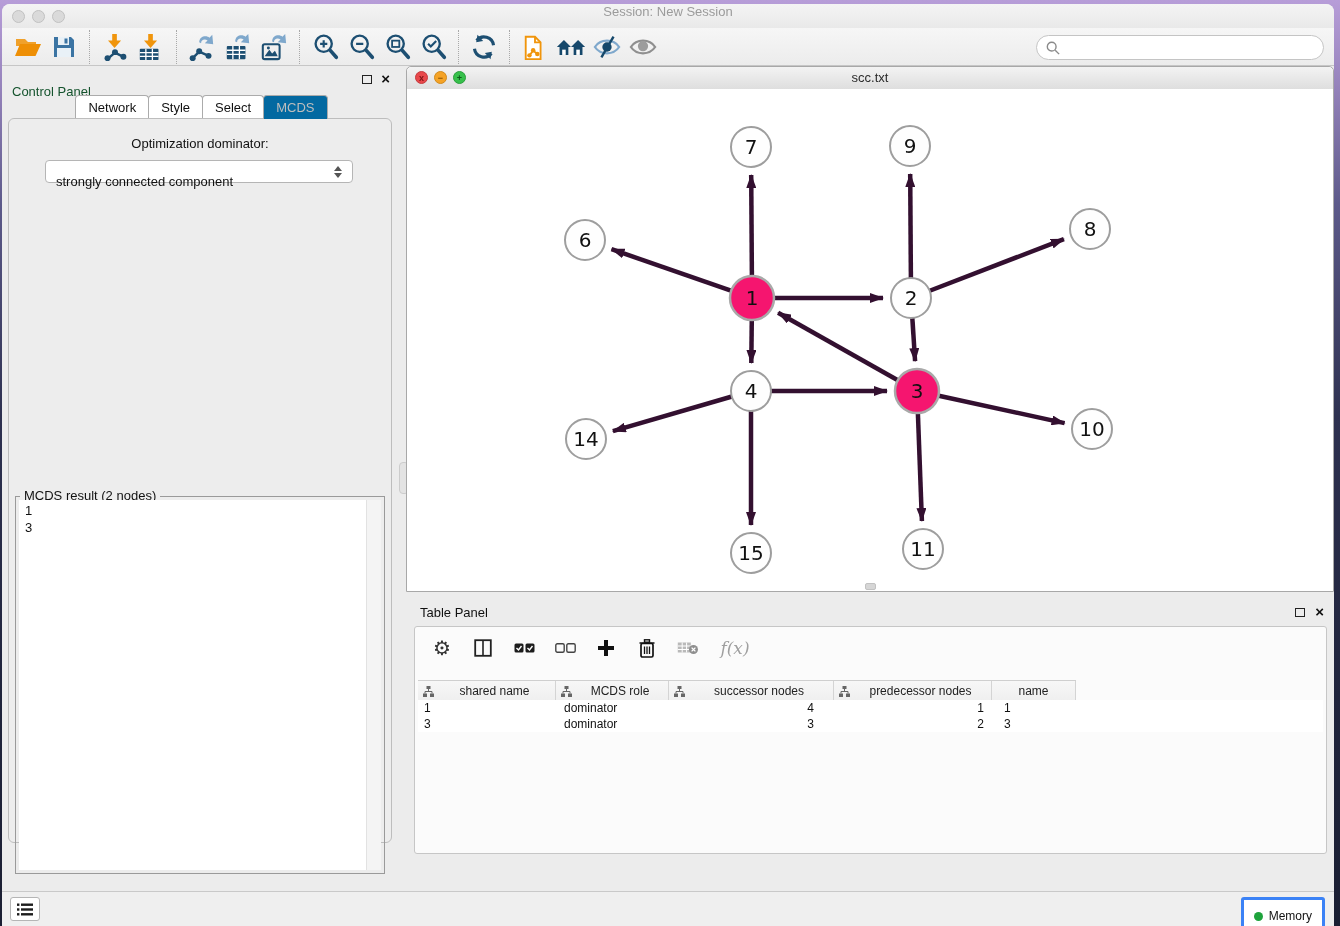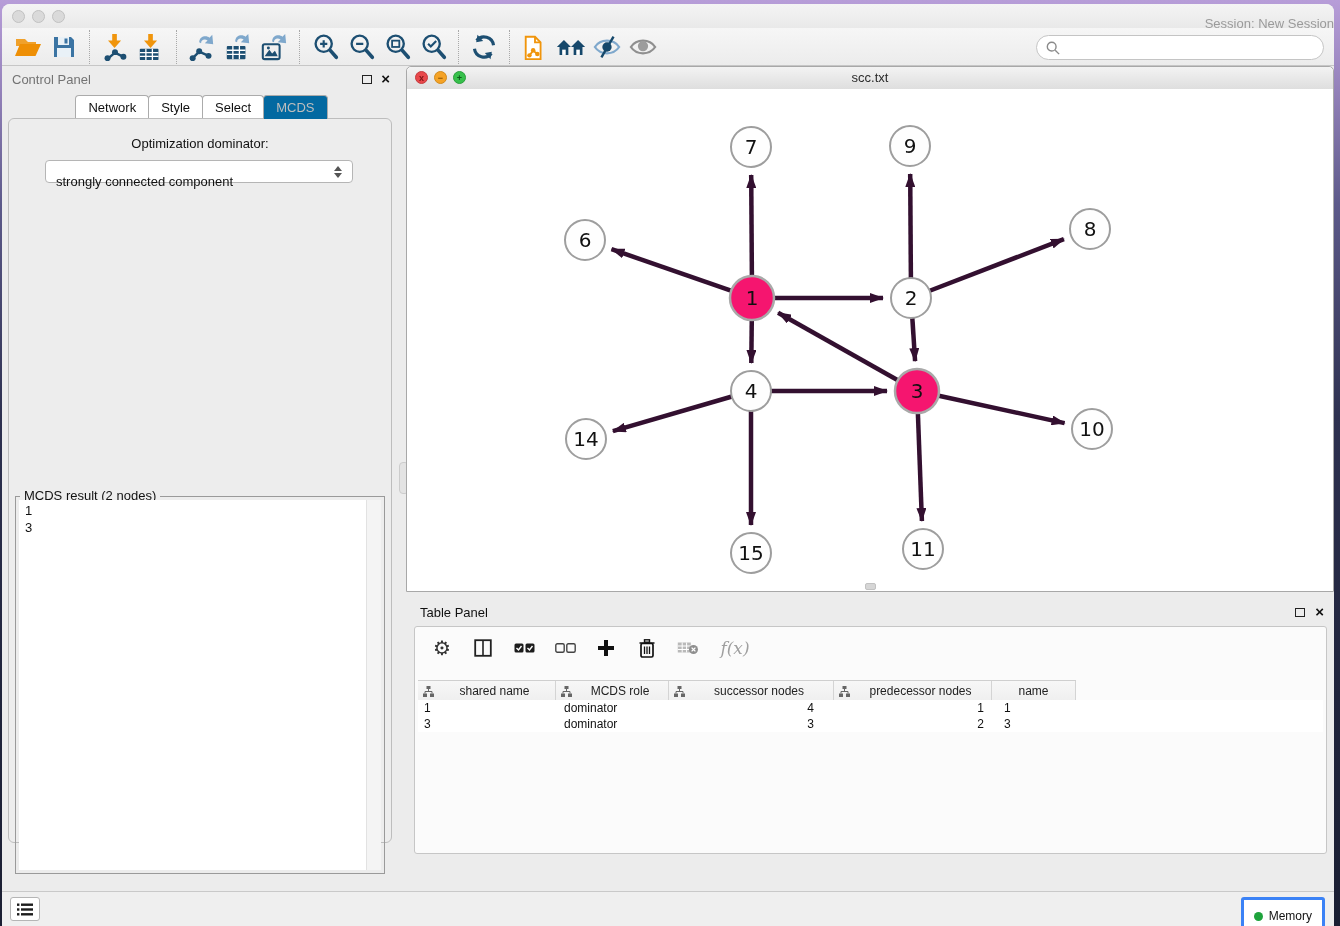--- a/index.html
+++ b/index.html
@@ -8,39 +8,39 @@
     background:linear-gradient(180deg,#b79dd8 0%,#9b87c0 8%,#5d5a8a 22%,#2e3150 45%,#20243c 75%,#1b1f33 100%);}
   .app{position:absolute;left:2px;top:4px;right:6px;bottom:0;
     background:#ececec;border-radius:8px 8px 0 0;overflow:hidden;}
 
   
   .titlebar{position:absolute;left:0;top:0;right:0;height:24px;
     background:linear-gradient(#f4f4f4,#e9e9e9);}
   .tl-group{position:absolute;left:10px;top:6px;display:flex;gap:7px;}
   .tl{width:13px;height:13px;border-radius:50%;background:#dadada;border:1px solid #c0c0c0;
     box-sizing:border-box;font-size:9px;line-height:11px;text-align:center;color:rgba(0,0,0,.55);}
-  .title-text{position:absolute;left:0;right:0;top:12px;text-align:right;
+  .title-text{position:absolute;left:0;right:0;top:0;text-align:center;
     font-size:13px;color:#9b9b9b;}
 
   
   .toolbar{position:absolute;left:0;top:24px;right:0;height:38px;
     background:linear-gradient(#f6f6f6,#ececec);border-bottom:1px solid #c6c6c6;
     display:flex;align-items:center;padding-left:8px;box-sizing:border-box;}
   .tb-btn{width:36px;height:32px;display:flex;align-items:center;justify-content:center;flex:0 0 auto;}
   .tb-sep{height:34px;border-left:1px dotted #a9a9a9;margin:0 7px;flex:0 0 auto;}
   .searchbox{position:absolute;right:10px;top:7px;width:288px;height:25px;background:#fff;
     border:1px solid #c4c4c4;border-radius:13px;display:flex;align-items:center;box-sizing:border-box;}
   .searchbox svg{margin:0 4px 0 9px;flex:0 0 auto;}
   .searchbox input{border:none;outline:none;background:transparent;flex:1;font-size:13px;
     font-family:"Liberation Sans",sans-serif;height:20px;}
 
   
   .cp{position:absolute;left:0;top:62px;width:398px;bottom:34px;}
   .cp-header{position:absolute;left:0;top:0;right:0;height:26px;}
-  .cp-title{position:absolute;left:10px;top:6px;font-size:13px;color:#737373;}
+  .cp-title{position:absolute;left:10px;top:18px;font-size:13px;color:#14532d;}
   .win-float{position:absolute;width:10px;height:9px;border:1.5px solid #222;box-sizing:border-box;top:9px;}
   .win-close{position:absolute;top:4px;font-size:15px;font-weight:bold;color:#111;}
   .cp-tabs{position:absolute;left:0;top:27px;right:0;height:26px;display:flex;
     justify-content:center;align-items:flex-end;}
   .tab{background:#fff;border:1px solid #ababab;border-bottom:none;border-radius:4px 4px 0 0;
     padding:4px 12px 4px;font-size:13px;color:#111;margin-right:-1px;position:relative;}
   .tab.selected{background:#0369a1;color:#bdbdbd;z-index:2;}
   .cp-box{position:absolute;left:6px;right:8px;top:52px;bottom:49px;
     border:1px solid #bdbdbd;border-radius:6px;background:#ededed;}
   .opt-label{position:absolute;left:0;right:0;top:17px;text-align:center;font-size:13px;color:#111;}

